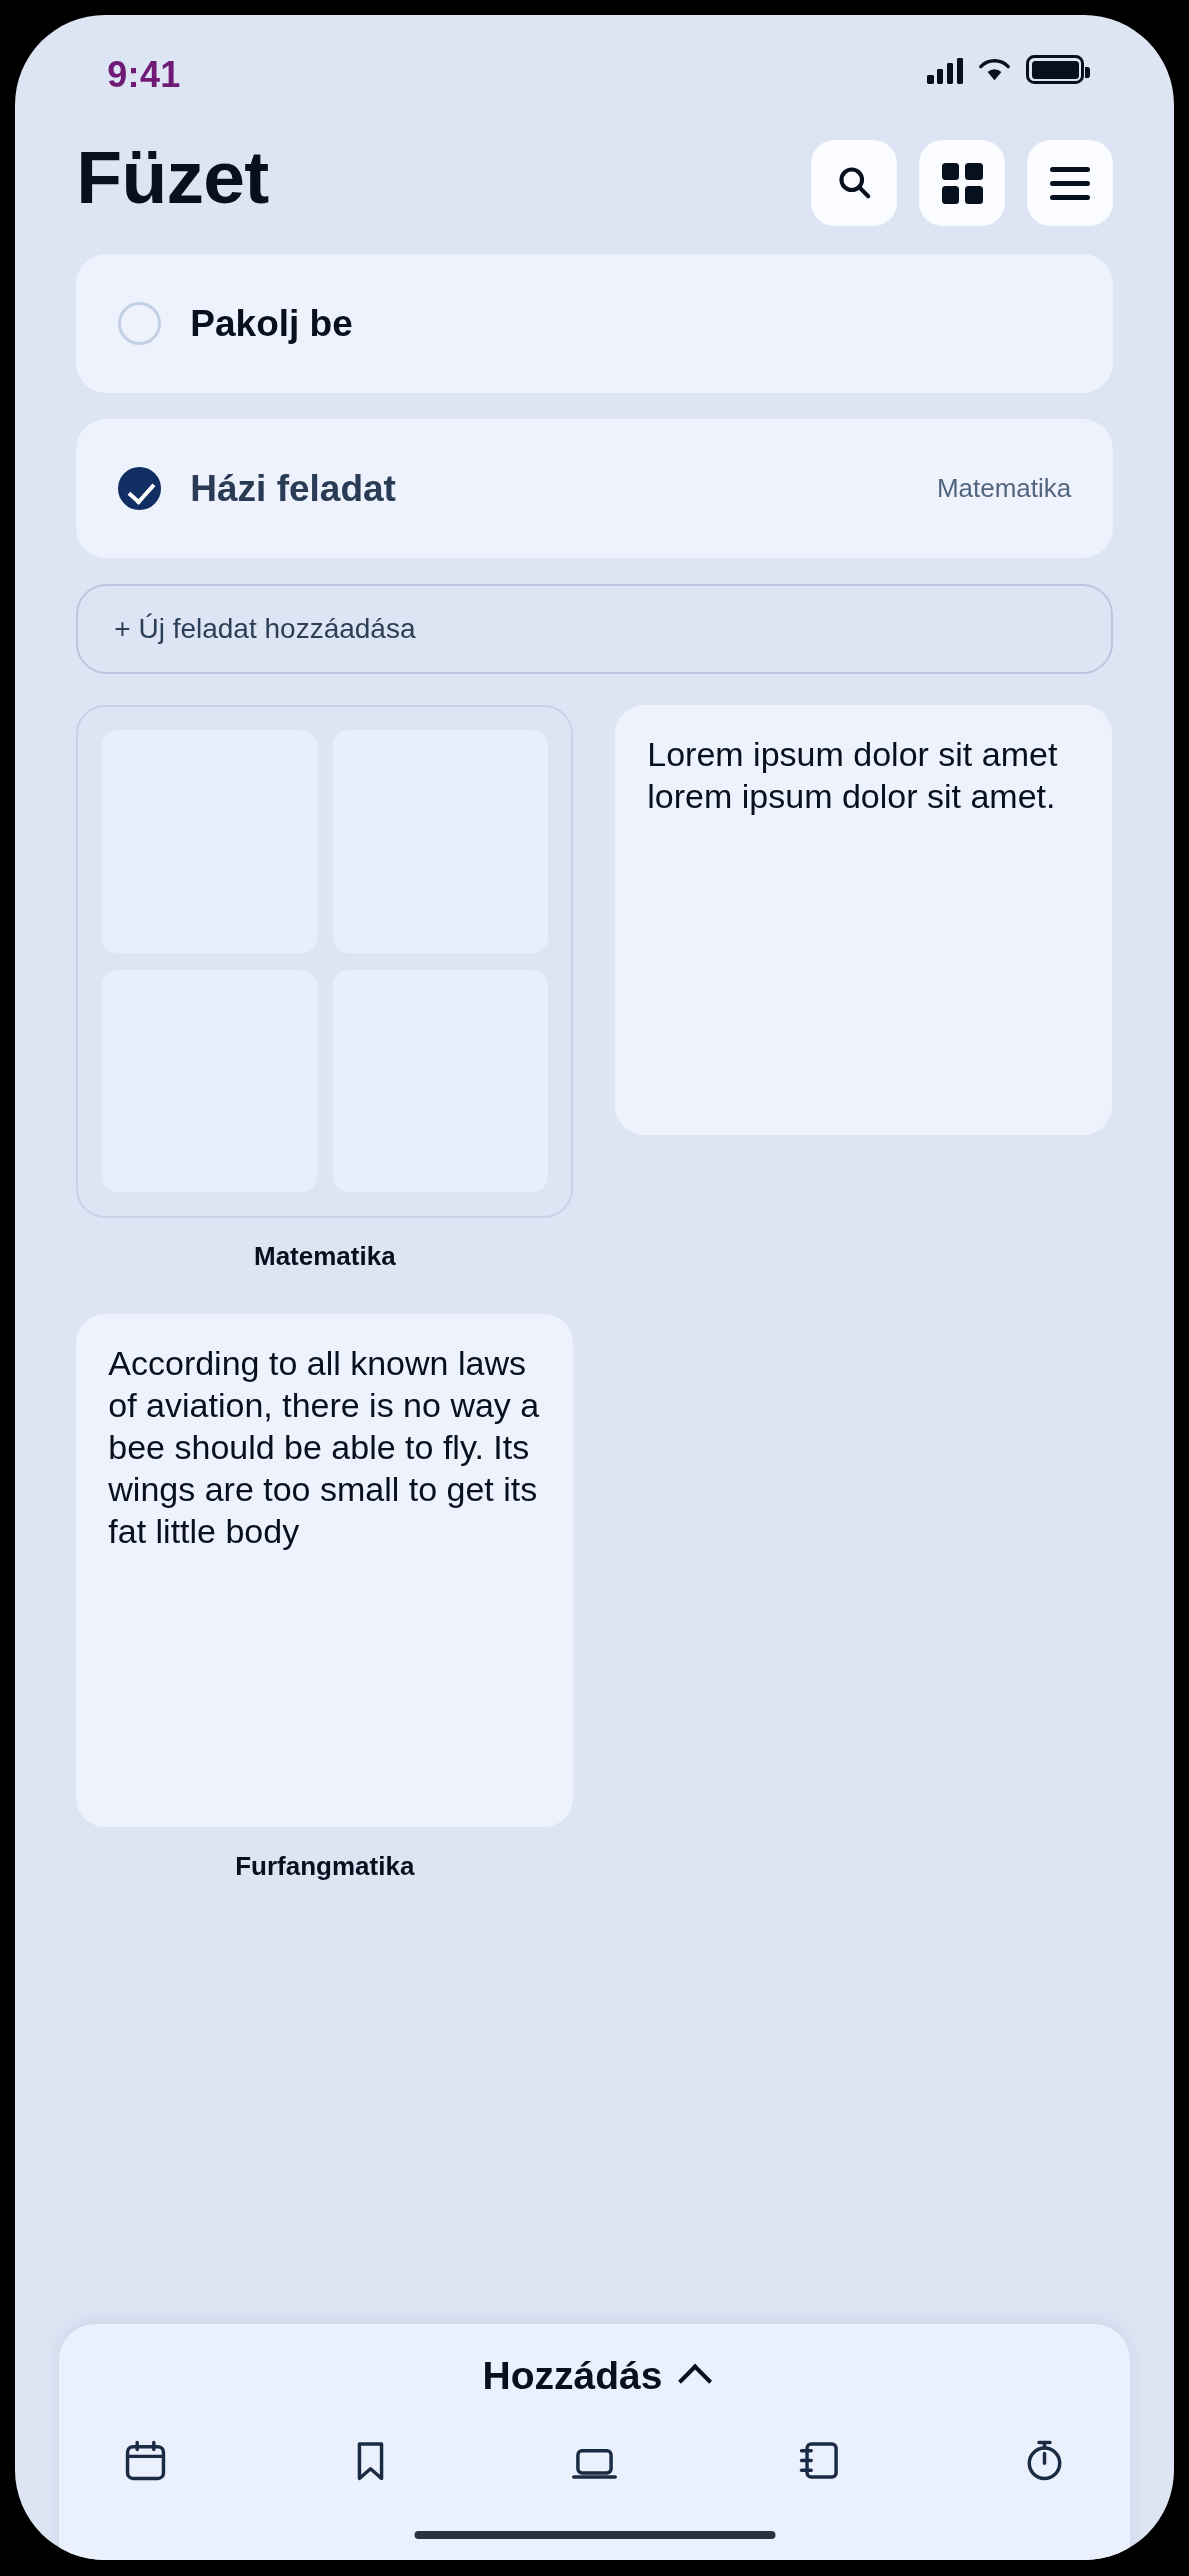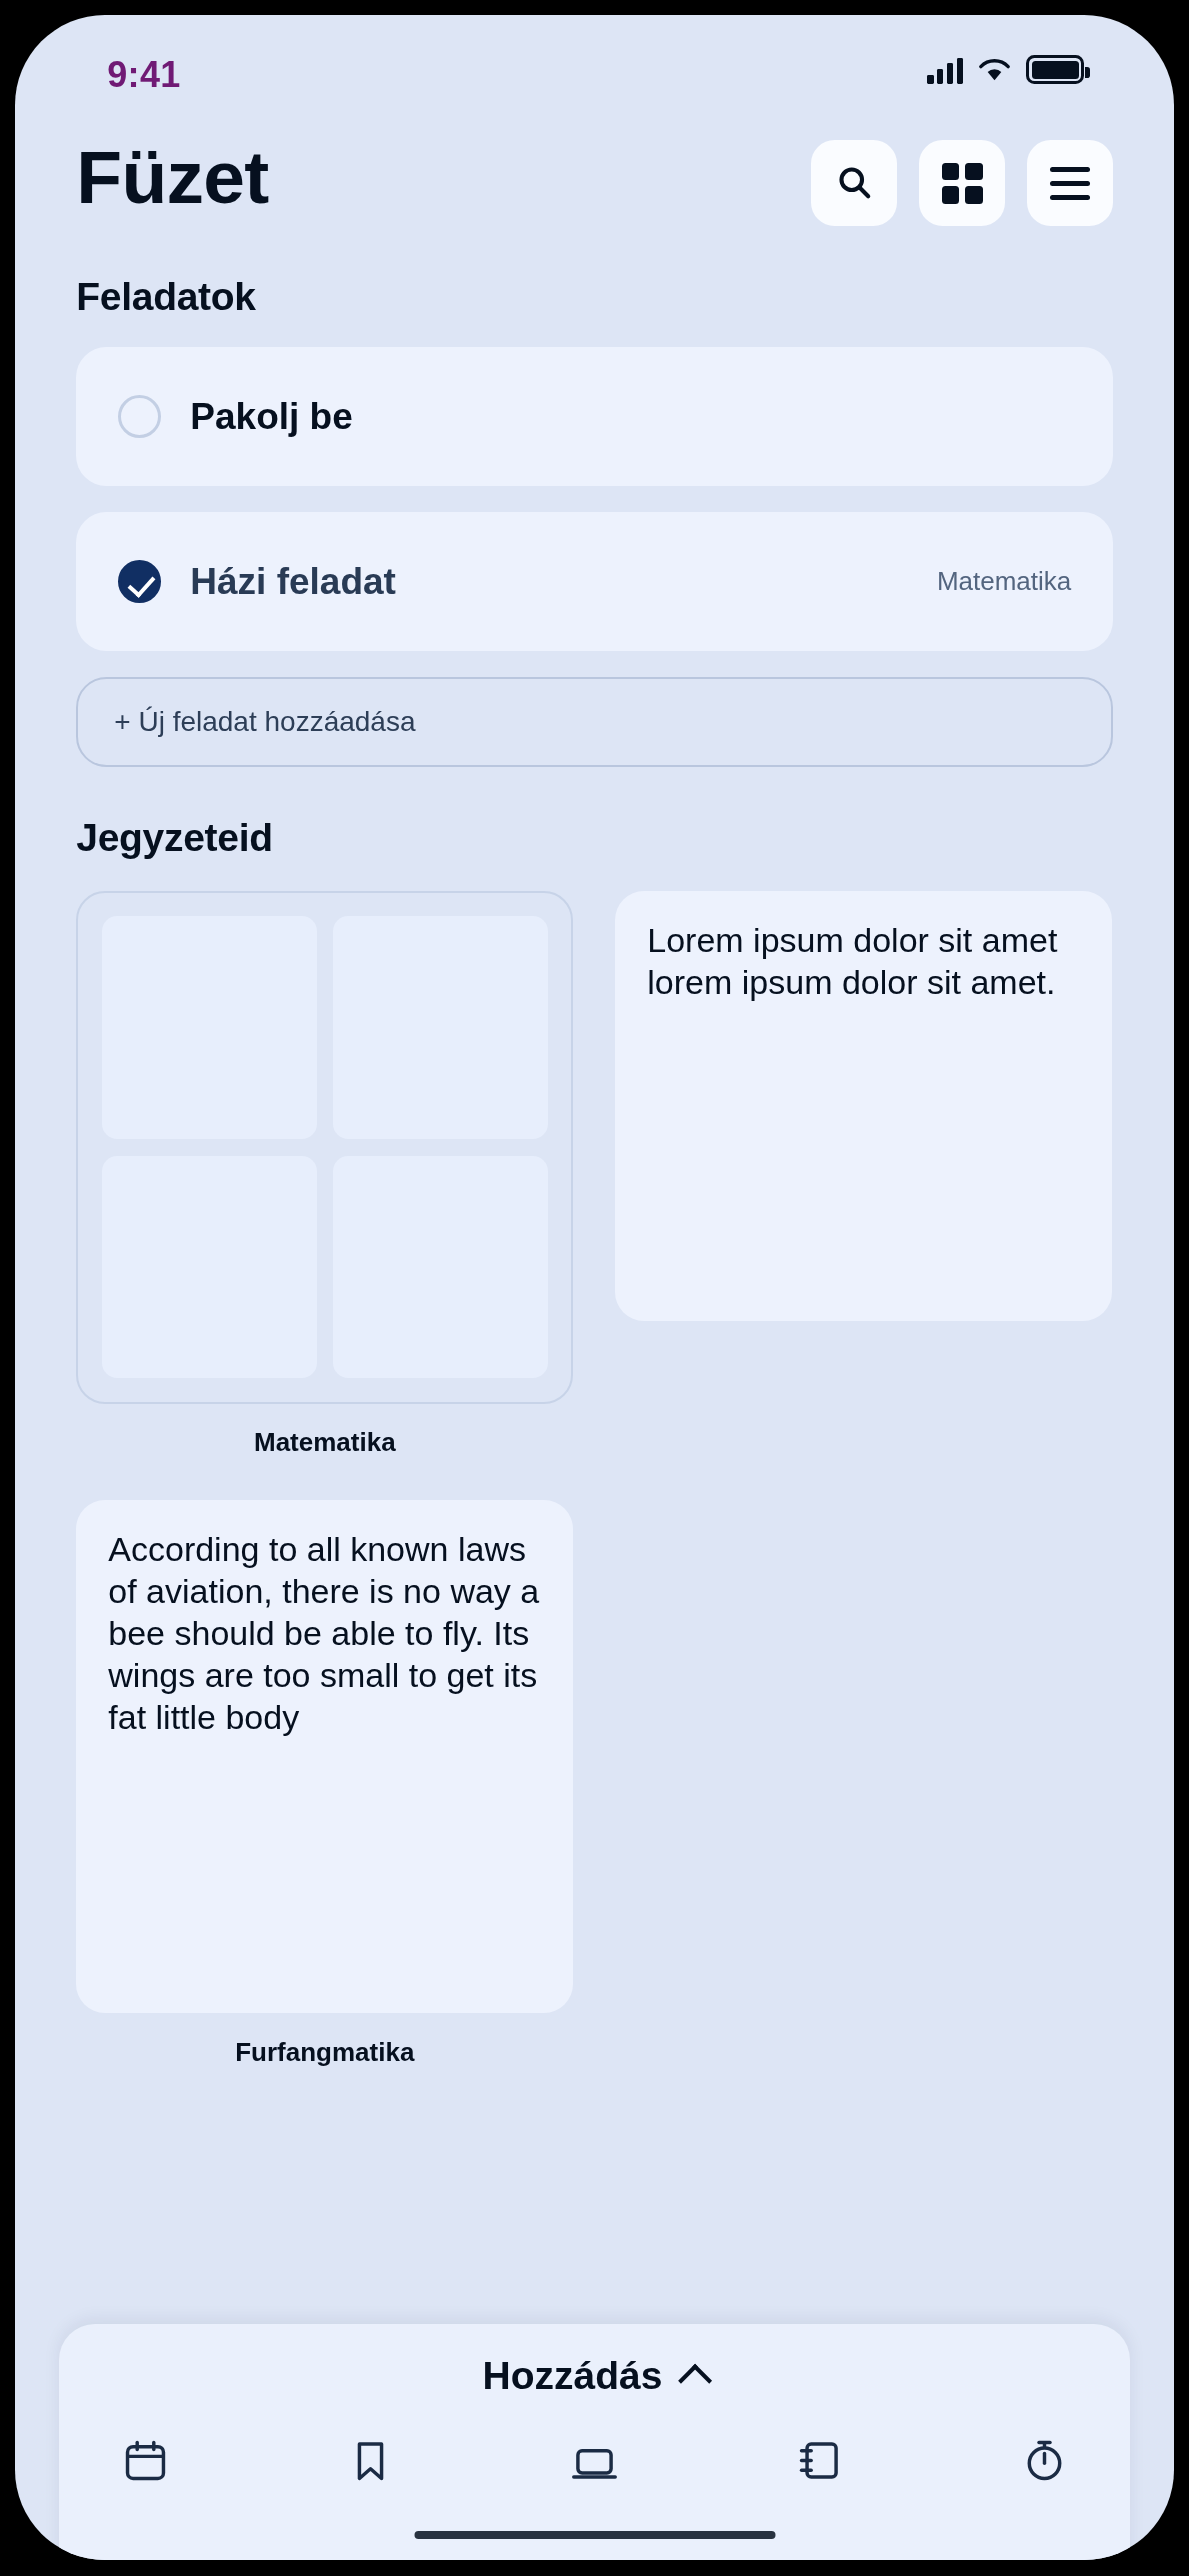--- a/index.html
+++ b/index.html
@@ -285,41 +285,39 @@
         <div class="hbtn">
           <span class="menu-icon">
               <i></i>
               <i></i>
               <i></i>
             </span>
         </div>
       </div>
     </div>
 
-    <div class="section-title">Feladatok</div>
     <div class="task-list">
 
       <div class="task">
         <div class="task-check"></div>
         <div class="task-label">Pakolj be</div>
         <div class="task-tag"></div>
       </div>
 
       <div class="task done">
         <div class="task-check"></div>
         <div class="task-label">Házi feladat</div>
         <div class="task-tag">Matematika</div>
       </div>
 
       <div class="add-task">
         <span>+ Új feladat hozzáadása</span>
       </div>
     </div>
 
-    <div class="section-title">Jegyzeteid</div>
     <div class="notes">
 
       <div class="note-col">
         <div class="note-card note-grid">
           <span></span>
           <span></span>
           <span></span>
           <span></span>
         </div>
         <div class="note-caption">Matematika</div>

